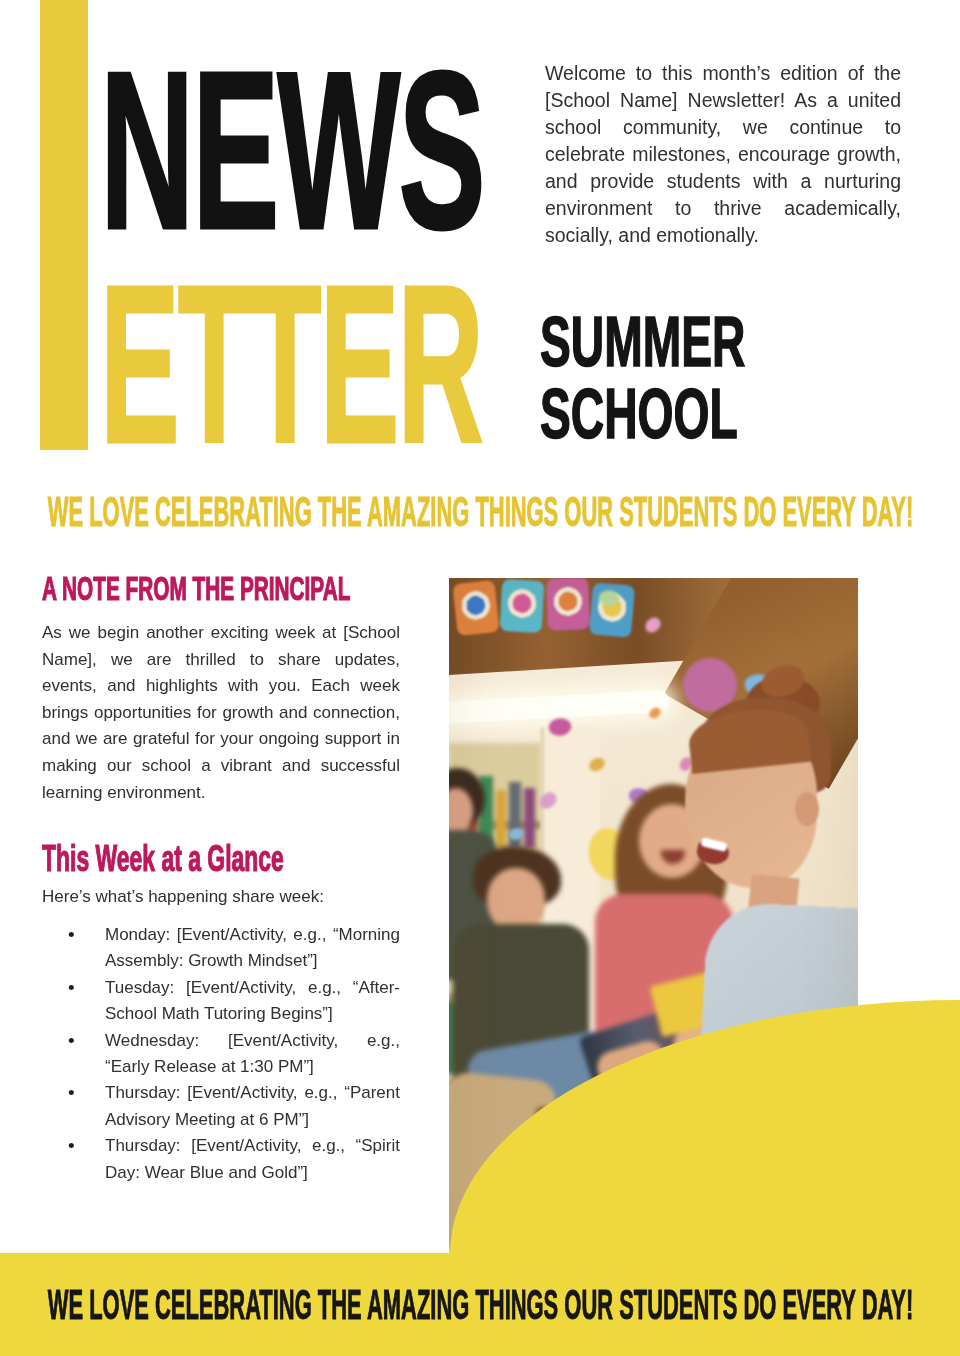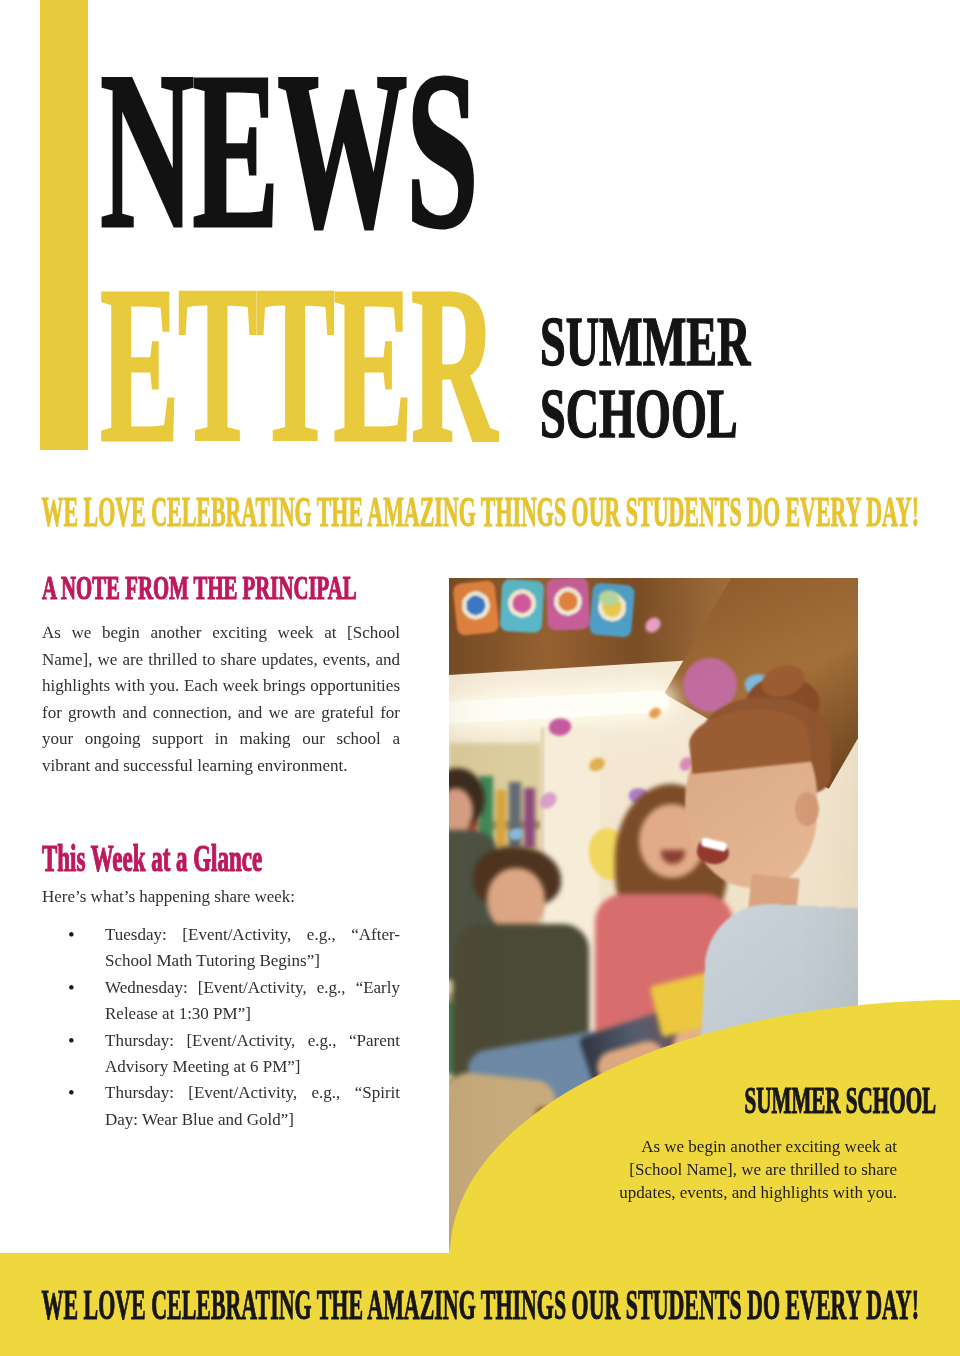--- a/index.html
+++ b/index.html
@@ -1,17 +1,17 @@
 <!DOCTYPE html>
 <html><head>
 <meta charset="utf-8">
 <style>
   html,body{margin:0;padding:0;background:#888;}
   .page{position:relative;width:960px;height:1356px;background:#ffffff;overflow:hidden;
-        font-family:Liberation Serif, serif;color:#2e2e2e;margin:0 auto;}
+        font-family:Liberation Sans, sans-serif;color:#2e2e2e;margin:0 auto;}
   
   .ybar{position:absolute;left:40px;top:0;width:48px;height:450px;background:var(--yellow,#E9CA3C);}
   .bigword{position:absolute;left:100px;line-height:1;font-weight:700;letter-spacing:-0.015em;margin:0;}
   .bigword .cond{display:inline-block;white-space:nowrap;transform-origin:left top;-webkit-text-stroke:3px currentColor;}
   .news{top:38px;font-size:225px;color:#121212;}
   .news .cond{transform:scaleX(0.58);}
   .etter{top:252px;font-size:225px;color:var(--yellow,#E9CA3C);}
   .etter .cond{transform:scaleX(0.53);}
   .intro{position:absolute;left:545px;top:60px;width:356px;margin:0;
          font-size:19.5px;line-height:27px;text-align:justify;color:#303030;}
@@ -80,20 +80,21 @@
 
   <div class="ybar"></div>
 
   <h1 class="bigword news">
     <span class="cond">NEWS</span>
   </h1>
   <h1 class="bigword etter">
     <span class="cond">ETTER</span>
   </h1>
 
+  <p class="intro">Welcome to this month’s edition of the [School Name] Newsletter! As a united school community, we continue to celebrate milestones, encourage growth, and provide students with a nurturing environment to thrive academically, socially, and emotionally.</p>
 
   <h2 class="subtitle">
     <span class="line">SUMMER</span>
     <span class="line">SCHOOL</span>
   </h2>
 
   <div class="tagline">
     <span>WE LOVE CELEBRATING THE AMAZING THINGS OUR STUDENTS DO EVERY DAY!</span>
   </div>
 
@@ -101,20 +102,21 @@
     <span class="cond">A NOTE FROM THE PRINCIPAL</span>
   </h3>
   <p class="body-copy principal-body">As we begin another exciting week at [School Name], we are thrilled to share updates, events, and highlights with you. Each week brings opportunities for growth and connection, and we are grateful for your ongoing support in making our school a vibrant and successful learning environment.</p>
 
   <h3 class="sec-h h-glance">
     <span class="cond">This Week at a Glance</span>
   </h3>
   <p class="body-copy glance-intro">Here’s what’s happening share week:</p>
 
   <ul class="glance-list">
+    <li>Monday: [Event/Activity, e.g., “Morning Assembly: Growth Mindset”]</li>
     <li>Tuesday: [Event/Activity, e.g., “After-School Math Tutoring Begins”]</li>
     <li>Wednesday: [Event/Activity, e.g., “Early Release at 1:30 PM”]</li>
     <li>Thursday: [Event/Activity, e.g., “Parent Advisory Meeting at 6 PM”]</li>
     <li>Thursday: [Event/Activity, e.g., “Spirit Day: Wear Blue and Gold”]</li>
   </ul>
 
   <div class="photo">
     <div class="ph-wood"></div>
     <div class="ph-wood2"></div>
 
@@ -192,24 +194,18 @@
       <div style="left:248px;top:262px;width:32px;height:24px;border-radius:45% 55% 60% 50%;background:#93392f;transform:rotate(14deg);"></div>
       <div style="left:252px;top:262px;width:26px;height:9px;border-radius:4px;background:#ffffff;transform:rotate(14deg);"></div>
       <div style="left:300px;top:298px;width:48px;height:52px;background:#d9a37f;transform:rotate(6deg);"></div>
       <div style="left:250px;top:328px;width:210px;height:350px;border-radius:64px 44px 0 0;
                   background:linear-gradient(135deg,#ccd4da,#a9b7c2);transform:rotate(3deg);"></div>
     </div>
   </div>
 
   <div class="blob"></div>
 
-  <div class="card">
-    <h3 class="card-h">
-      <span class="cond">SUMMER SCHOOL</span>
-    </h3>
-    <p class="card-body">As we begin another exciting week at [School Name], we are thrilled to share updates, events, and highlights with you.</p>
-  </div>
 
   <footer class="banner">
     <span>WE LOVE CELEBRATING THE AMAZING THINGS OUR STUDENTS DO EVERY DAY!</span>
   </footer>
 
 </div>
 
 </body></html>

